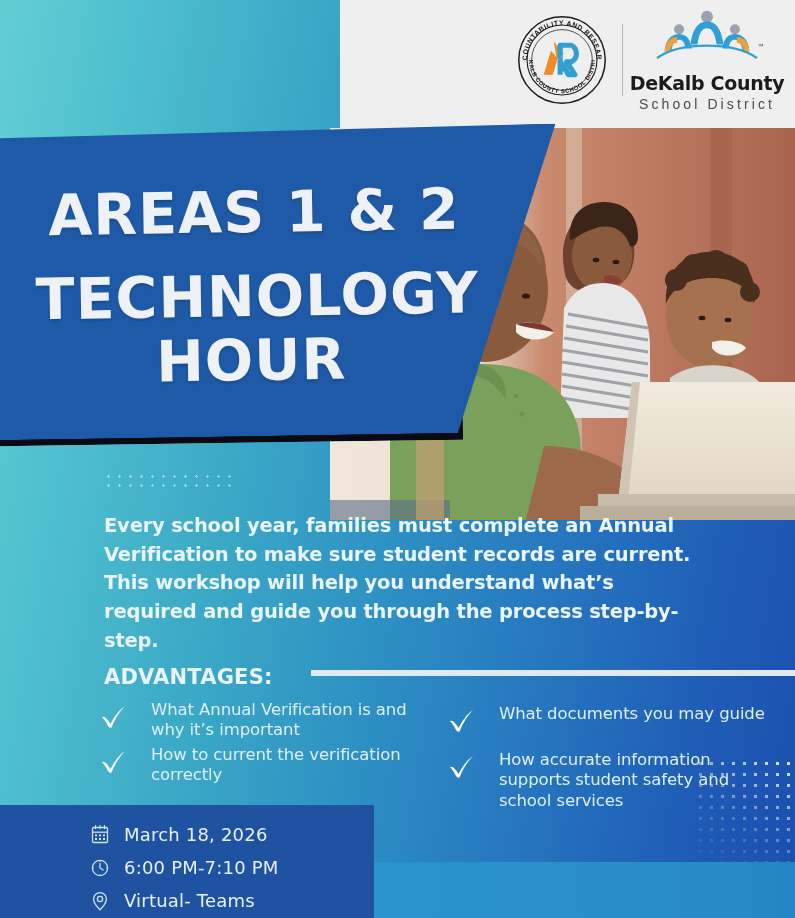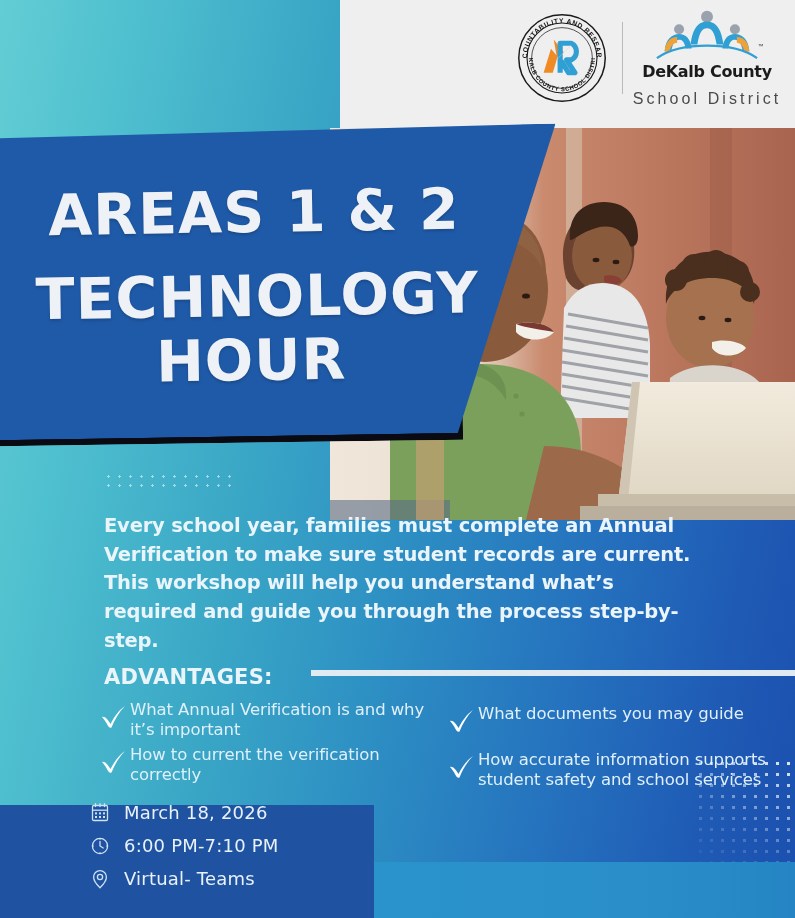--- a/index.html
+++ b/index.html
@@ -22,27 +22,27 @@
   .header-logos{
     position:absolute;right:18px;top:8px;
     display:flex;align-items:center;gap:14px;
   }
   .logo-seal{position:relative;width:92px;height:92px;}
   .logo-divider{width:1px;height:72px;background:#b9b9b9;}
   .logo-dcsd{display:flex;flex-direction:column;align-items:center;width:140px;}
   .dcsd-mark{width:118px;height:52px;}
   .dcsd-name{
     font-family:"DejaVu Sans", sans-serif;
-    font-weight:bold;font-size:16px;color:#1b1b1b;letter-spacing:-0.3px;
-    line-height:1;margin-top:4px;white-space:nowrap;
+    font-weight:bold;font-size:19px;color:#1b1b1b;letter-spacing:-0.3px;
+    line-height:1;margin-top:14px;white-space:nowrap;
   }
   .dcsd-sub{
     font-family:"Liberation Sans", sans-serif;
-    font-size:16px;color:#4a4a4a;letter-spacing:3.1px;
-    margin-top:10px;white-space:nowrap;
+    font-size:14px;color:#4a4a4a;letter-spacing:3.1px;
+    margin-top:3px;white-space:nowrap;
   }
 
   
   .photo{
     position:absolute;left:330px;top:128px;width:465px;height:392px;
     overflow:hidden;
   }
   .photo svg{display:block;width:100%;height:100%;}
 
   
@@ -115,41 +115,41 @@
     flex:1;height:6px;background:#dfeaf2;margin-left:38px;margin-top:5px;
   }
 
   .adv-cols{
     position:absolute;left:98px;top:700px;width:700px;
     display:flex;gap:18px;
   }
   .adv-col{width:330px;}
   .adv-col.col2{padding-top:4px;}
   .adv-item{
-    display:flex;align-items:flex-start;gap:2px;margin-bottom:4px;
+    display:flex;align-items:flex-start;gap:23px;margin-bottom:4px;
   }
   .adv-col.col2 .adv-item{margin-bottom:14px;}
   .check-icon{flex:0 0 auto;width:30px;height:30px;margin-top:2px;}
   .adv-text{
     color:#dff0fa;font-size:16.5px;line-height:1.24;
     font-family:"DejaVu Sans", sans-serif;font-weight:400;letter-spacing:-0.1px;
   }
 
   
   .footer-band-dark{
     position:absolute;left:0;top:805px;width:374px;height:113px;
     background:#1f52a0;
   }
   .footer-band-light{
     position:absolute;left:374px;top:862px;width:421px;height:56px;
     background:#2a93cc;
     background:linear-gradient(90deg,#2a93cc 0%, #2a8fc9 60%, #2585c4 100%);
   }
   .footer-details{
-    position:absolute;left:90px;top:796px;width:300px;
+    position:absolute;left:90px;top:818px;width:300px;
   }
   .detail-row{
     display:flex;align-items:center;gap:14px;height:33px;
   }
   .detail-icon{flex:0 0 auto;width:20px;height:22px;}
   .detail-text{
     color:#e9f2fa;font-size:18px;letter-spacing:.2px;
     font-family:"DejaVu Sans", sans-serif;font-weight:400;white-space:nowrap;
   }
 </style>

